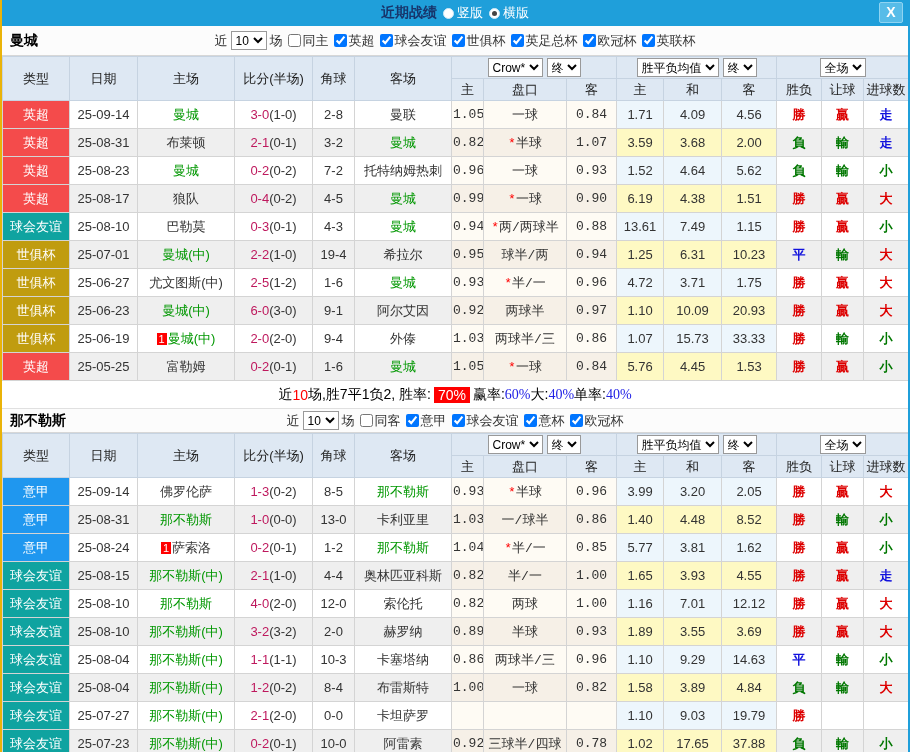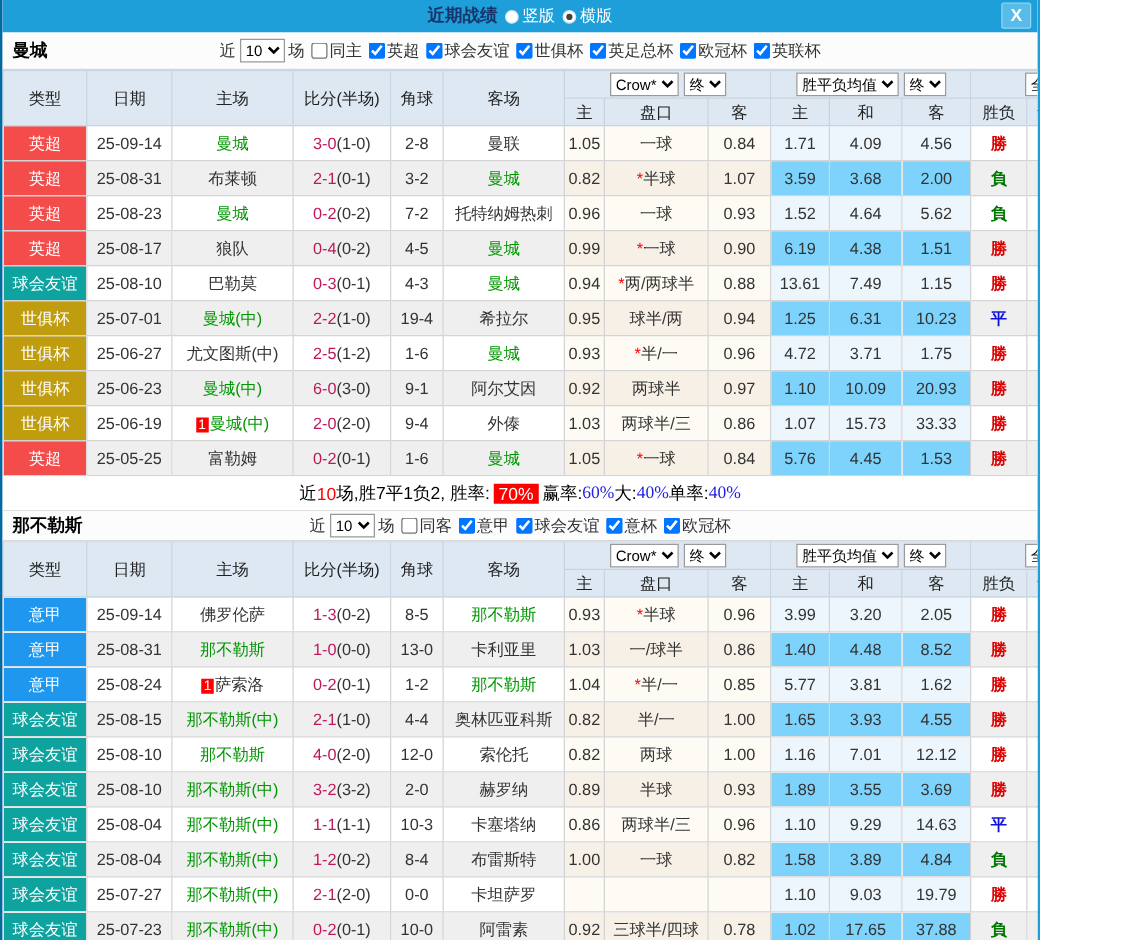--- a/index.html
+++ b/index.html
@@ -1,18 +1,18 @@
 <!DOCTYPE html>
 <html><head>
 <meta charset="utf-8">
 <style>
   * { box-sizing: border-box; margin: 0; padding: 0; }
   html,body { width:910px; height:752px; overflow:hidden; }
   body { font-family:"Liberation Sans","DejaVu Sans",sans-serif; font-size:13px; color:#333; background:#fff; }
-  .frame { width:832px; height:752px; border-left:2px solid #0369a1; border-right:2px solid #1f9fda; overflow:hidden; background:#fff; }
+  .frame { width:910px; height:752px; border-left:2px solid #eab308; border-right:2px solid #1f9fda; overflow:hidden; background:#fff; }
 
   
   .titlebar { height:26px; background:#1f9fda; display:flex; align-items:center; justify-content:center; position:relative; }
   .title { color:#17356b; font-weight:bold; font-size:14px; }
   .layout-opt { display:flex; align-items:center; margin-left:6px; color:#fff; font-size:13px; }
   .radio { display:inline-block; width:11px; height:11px; border-radius:50%; background:#fff; border:1px solid #cfe9f7; margin-right:3px; position:relative; }
   .radio.sel::after { content:""; position:absolute; left:2px; top:2px; width:5px; height:5px; border-radius:50%; background:#444; }
   .close-btn { position:absolute; right:5px; top:2px; width:24px; height:21px; background:#57bce8; border:1px solid #8fd4f2; border-radius:2px; color:#fff; font-weight:bold; font-size:14px; line-height:19px; text-align:center; cursor:pointer; }
 
   
@@ -25,24 +25,24 @@
   .filter-bar label { display:flex; align-items:center; }
 
   
   table { border-collapse:collapse; table-layout:fixed; width:906px; }
   th { background:#dee8f3; border:1px solid #c6d3e1; font-weight:normal; font-size:13px; height:22px; padding:0; color:#222; }
   .th-group select { height:19px; font-size:12px; border:1px solid #999; background:#fff; margin:0 2px; max-width:118px; }
   td { border:1px solid #d4d4d4; text-align:center; height:28px; padding:0 1px; font-size:13px; overflow:hidden; white-space:nowrap; }
   .sec2 td { height:28px; }
   td.g-plain { background:#fff; }
   tr.even td.g-plain { background:#efefef; }
-  td.g-crown { background:#fefbf4; }
+  td.g-crown { background:#fefbf4;font-family:Liberation Mono, monospace; }
   tr.even td.g-crown { background:#f6f0e7; }
   td.g-avg { background:#edf6fc; }
-  tr.even td.g-avg { background:#7dd3fc; }
+  tr.even td.g-avg { background:#fef9c3; }
   td.type { color:#fff; }
   .green { color:#009700; }
   .ft { color:#be185d; }
   .ht { color:#333; }
   .badge1 { background:#ff0000; color:#fff; padding:0 2px; font-size:11px; margin-right:1px; }
   .star { color:#ff0000; }
   .res { font-weight:bold; }
   .c-red { color:#dd0000; }
   .c-green { color:#007700; }
   .c-blue { color:#1111dd; }

